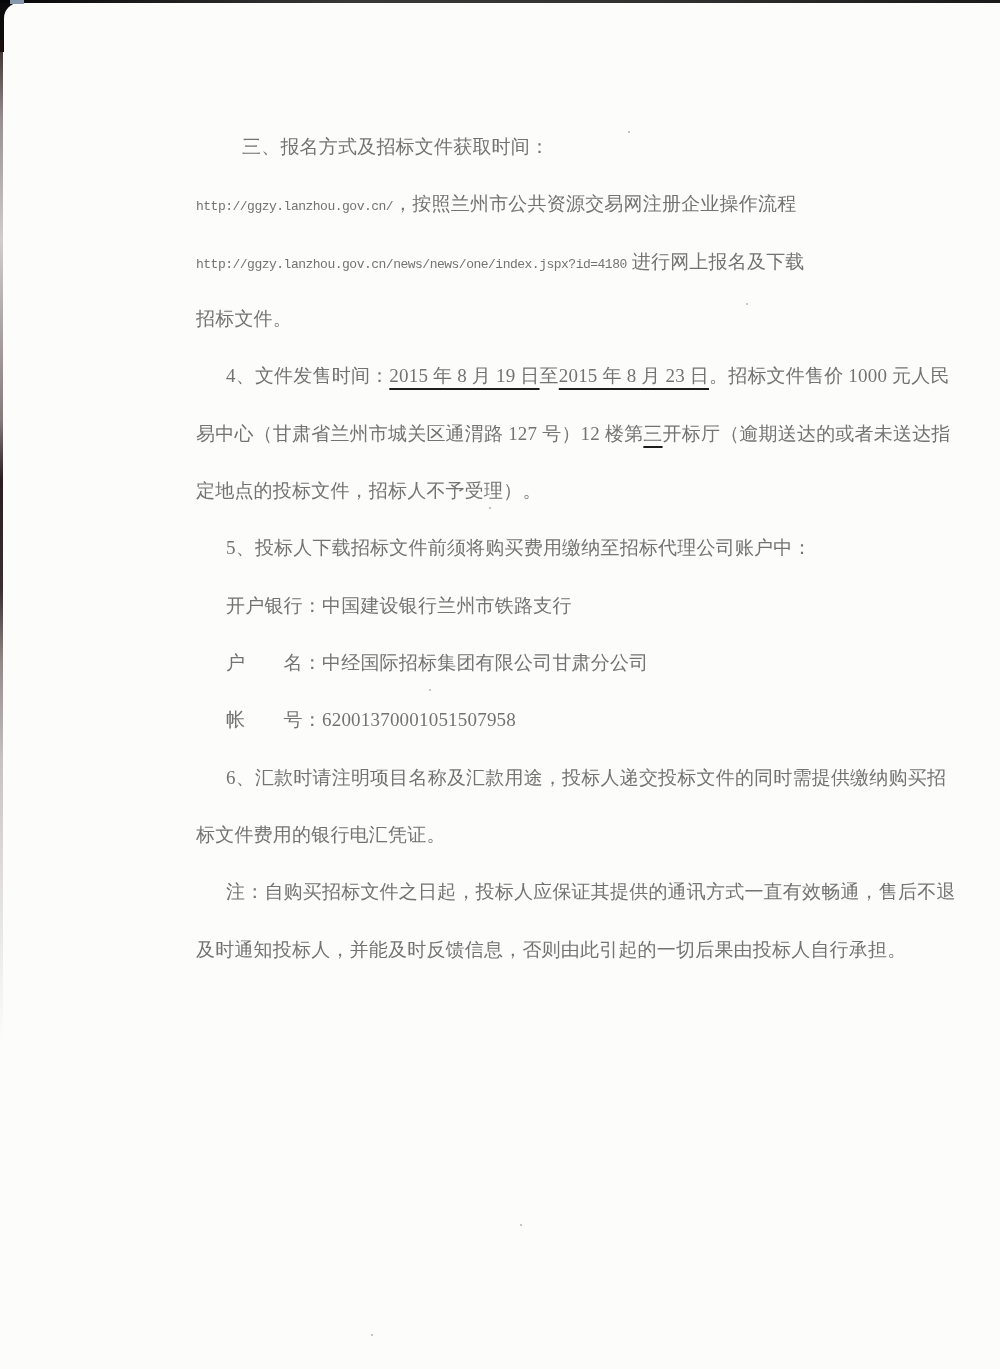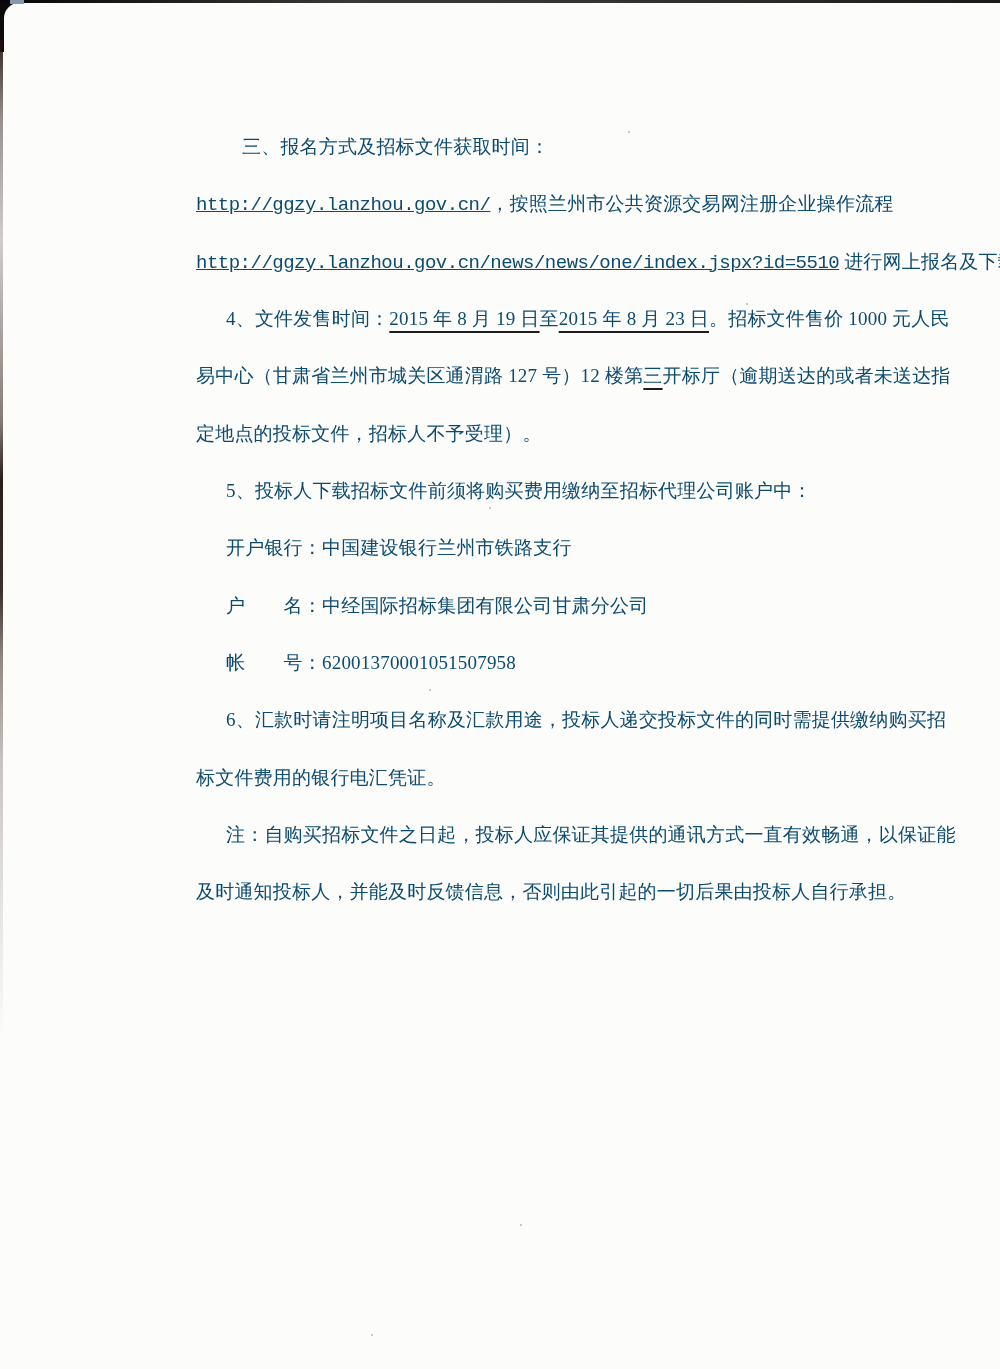--- a/index.html
+++ b/index.html
@@ -3,21 +3,21 @@
 <meta charset="utf-8">
 <style>
   html, body { margin: 0; padding: 0; background: #ffffff; }
   .page {
     position: relative;
     width: 1000px;
     height: 1369px;
     background: #fcfcfa;
     overflow: hidden;
     font-family: "Liberation Serif", "DejaVu Serif", serif;
-    color: #0c4a6e;
+    color: #737373;
   }
   
   .top-edge {
     position: absolute; top: 0; left: 0; width: 100%; height: 3px;
     background: linear-gradient(90deg, #060606 0%, #161616 10%,
       rgba(22,22,22,0.85) 35%, rgba(28,28,28,0.9) 65%, rgba(14,14,14,0.95) 100%);
   }
   .corner-black {
     position: absolute; top: 0; left: 0; width: 13px; height: 52px;
     background: #0b0b0b;
@@ -58,23 +58,22 @@
   .indent-heading { padding-left: 46px; }
   .line .u {
     text-decoration: underline;
     text-decoration-thickness: 2px;
     text-underline-offset: 6px;
     text-decoration-color: #1d1d1d;
     margin-top: 8px;
   }
   .line .mono {
     font-family: "Liberation Mono", "DejaVu Sans Mono", monospace;
-    font-size: 19px;
+    font-size: 13px;
     letter-spacing: -0.5px;
-    text-decoration: underline;
   }
 </style>
 </head>
 <body>
 
 <div class="page">
 
   <div class="corner-black"></div>
   <div class="corner-white"></div>
   <div class="top-edge"></div>
@@ -83,26 +82,27 @@
   <div class="speck" style="left:628px; top:131px;"></div>
   <div class="speck" style="left:489px; top:507px;"></div>
   <div class="speck" style="left:746px; top:303px;"></div>
   <div class="speck" style="left:429px; top:689px;"></div>
   <div class="speck" style="left:520px; top:1224px;"></div>
   <div class="speck" style="left:371px; top:1334px;"></div>
 
   <div class="textcol">
       <div class="line indent-heading"><span class="">三、报名方式及招标文件获取时间：</span></div>
       <div class="line indent-none"><span class="mono">http://ggzy.lanzhou.gov.cn/</span><span class="">，按照兰州市公共资源交易网注册企业操作流程</span></div>
-      <div class="line indent-none"><span class="mono">http://ggzy.lanzhou.gov.cn/news/news/one/index.jspx?id=5510</span><span class=""> 进行网上报名及下载</span></div>
+      <div class="line indent-none"><span class="mono">http://ggzy.lanzhou.gov.cn/news/news/one/index.jspx?id=4180</span><span class=""> 进行网上报名及下载</span></div>
+      <div class="line indent-none"><span class="">招标文件。</span></div>
       <div class="line indent-first"><span class="">4、文件发售时间：</span><span class="u">2015 年 8 月 19 日</span><span class="">至</span><span class="u">2015 年 8 月 23 日</span><span class="">。招标文件售价 1000 元人民</span></div>
       <div class="line indent-none"><span class="">易中心（甘肃省兰州市城关区通渭路 127 号）12 楼第</span><span class="u">三</span><span class="">开标厅（逾期送达的或者未送达指</span></div>
       <div class="line indent-none"><span class="">定地点的投标文件，招标人不予受理）。</span></div>
       <div class="line indent-first"><span class="">5、投标人下载招标文件前须将购买费用缴纳至招标代理公司账户中：</span></div>
       <div class="line indent-first"><span class="">开户银行：中国建设银行兰州市铁路支行</span></div>
       <div class="line indent-first"><span class="">户　　名：中经国际招标集团有限公司甘肃分公司</span></div>
       <div class="line indent-first"><span class="">帐　　号：62001370001051507958</span></div>
       <div class="line indent-first"><span class="">6、汇款时请注明项目名称及汇款用途，投标人递交投标文件的同时需提供缴纳购买招</span></div>
       <div class="line indent-none"><span class="">标文件费用的银行电汇凭证。</span></div>
-      <div class="line indent-first"><span class="">注：自购买招标文件之日起，投标人应保证其提供的通讯方式一直有效畅通，以保证能</span></div>
+      <div class="line indent-first"><span class="">注：自购买招标文件之日起，投标人应保证其提供的通讯方式一直有效畅通，售后不退</span></div>
       <div class="line indent-none"><span class="">及时通知投标人，并能及时反馈信息，否则由此引起的一切后果由投标人自行承担。</span></div>
     </div>
 </div>
 
 </body></html>

